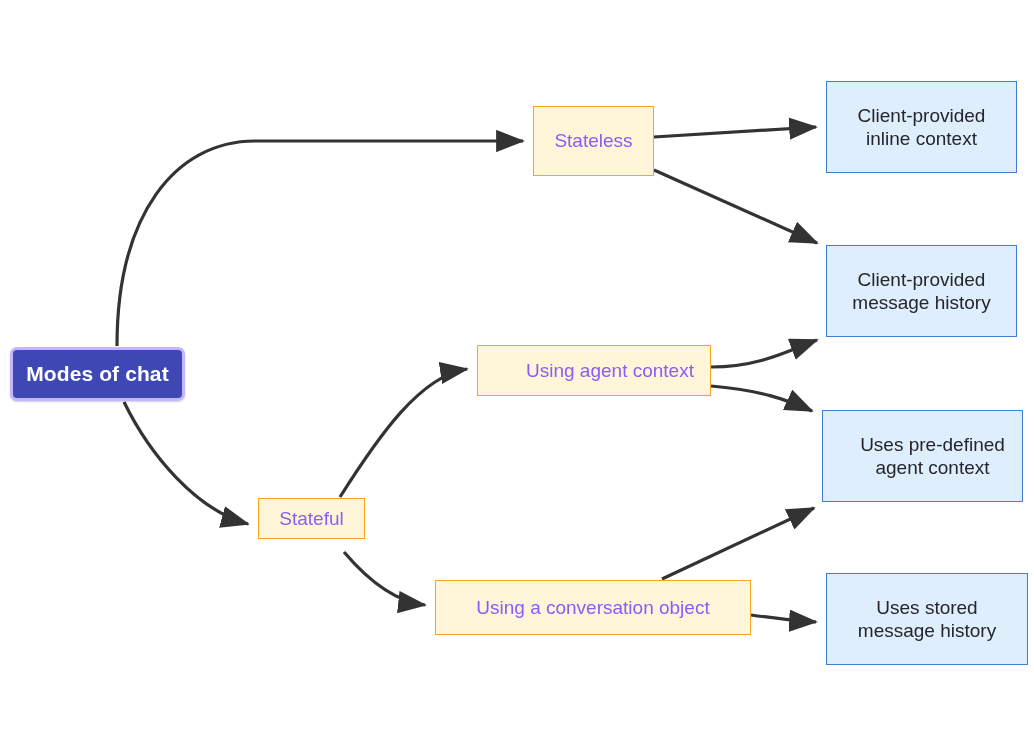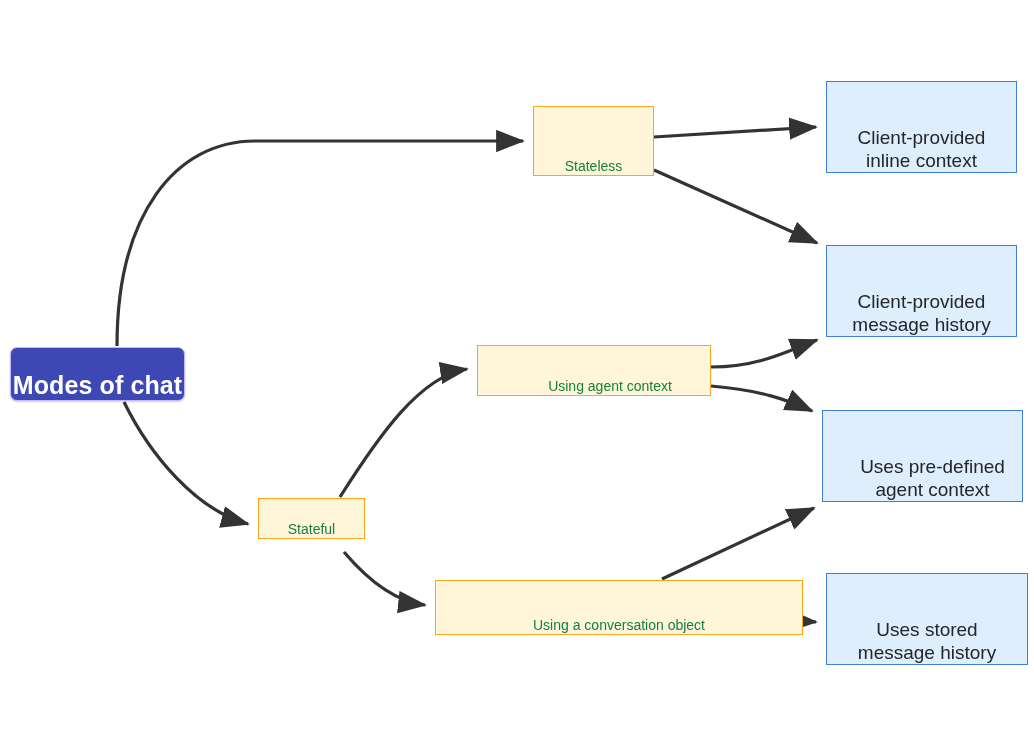--- a/index.html
+++ b/index.html
@@ -24,42 +24,42 @@
     left: 0;
     top: 0;
     width: 1034px;
     height: 750px;
     pointer-events: none;
   }
   .node {
     position: absolute;
     box-sizing: border-box;
     display: flex;
-    align-items: flex-end;
+    align-items: center;
     justify-content: center;
     text-align: center;
     line-height: 1.22;
     white-space: pre-line;
     z-index: 2;
   }
   .node-root {
     background: #3d48b4;
-    border: 1px solid #c4b5fd;
+    border: 3px solid #c4b5fd;
     border-radius: 7px;
     color: #ffffff;
     font-weight: bold;
-    font-size: 25px;
+    font-size: 21px;
     letter-spacing: 0.1px;
     box-shadow: 0 1px 2px rgba(0,0,0,0.18);
   }
   .node-mode {
     background: #fff6da;
     border: 1.6px solid #f6a71f;
-    color: #15803d;
-    font-size: 14px;
+    color: #8b5cf6;
+    font-size: 19px;
   }
   .node-outcome {
     background: #dfeefc;
     border: 1.4px solid #3f7fd0;
     color: #23262b;
     font-size: 19px;
   }
 </style>
 </head>
 <body>
@@ -84,21 +84,21 @@
         <path d="M 662 579 L 814 508" fill="none" stroke="#333333" stroke-width="3.2" stroke-linecap="butt" marker-end="url(#arrowhead)"></path>
         <path d="M 751 615 C 780 619, 796 621, 816 622" fill="none" stroke="#333333" stroke-width="3.2" stroke-linecap="butt" marker-end="url(#arrowhead)"></path>
       </g>
   </svg>
 
   <div id="node-layer">
       <div class="node node-root" style="left: 10px; top: 347px; width: 175px; height: 54px;"><span>Modes of chat</span></div>
       <div class="node node-mode" style="left: 533px; top: 106px; width: 121px; height: 70px;"><span>Stateless</span></div>
       <div class="node node-mode" style="left: 258px; top: 498px; width: 107px; height: 41px;"><span>Stateful</span></div>
       <div class="node node-mode" style="left: 477px; top: 345px; width: 234px; height: 51px; padding-left: 32px;"><span>Using agent context</span></div>
-      <div class="node node-mode" style="left: 435px; top: 580px; width: 368px; height: 55px;"><span>Using a conversation object</span></div>
+      <div class="node node-mode" style="left: 435px; top: 580px; width: 316px; height: 55px;"><span>Using a conversation object</span></div>
       <div class="node node-outcome" style="left: 826px; top: 81px; width: 191px; height: 92px;"><span>Client-provided
 inline context</span></div>
       <div class="node node-outcome" style="left: 826px; top: 245px; width: 191px; height: 92px;"><span>Client-provided
 message history</span></div>
       <div class="node node-outcome" style="left: 822px; top: 410px; width: 201px; height: 92px; padding-left: 20px;"><span>Uses pre-defined
 agent context</span></div>
       <div class="node node-outcome" style="left: 826px; top: 573px; width: 202px; height: 92px;"><span>Uses stored
 message history</span></div>
     </div>
 

